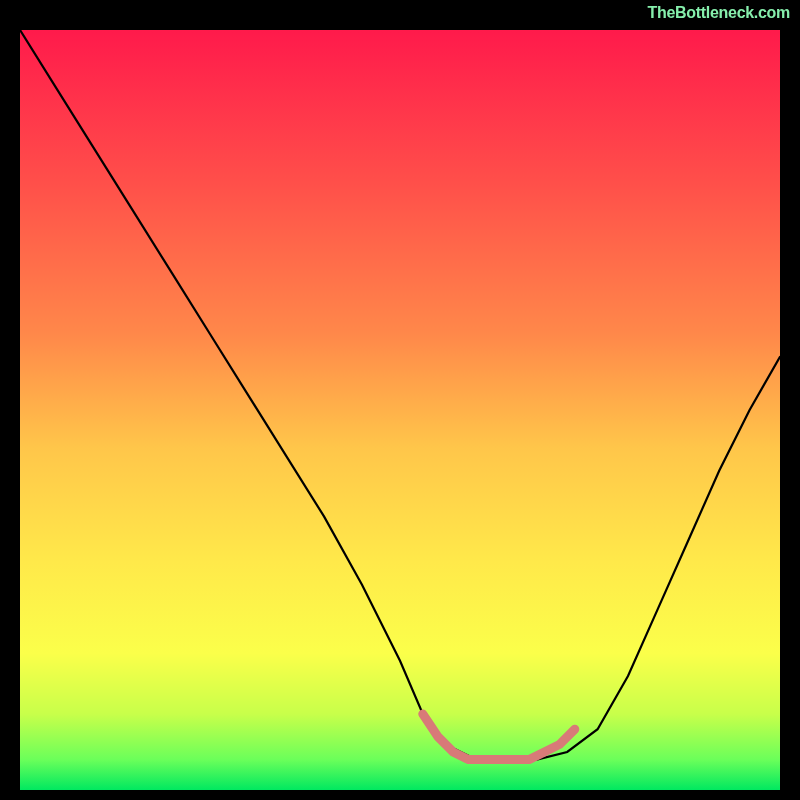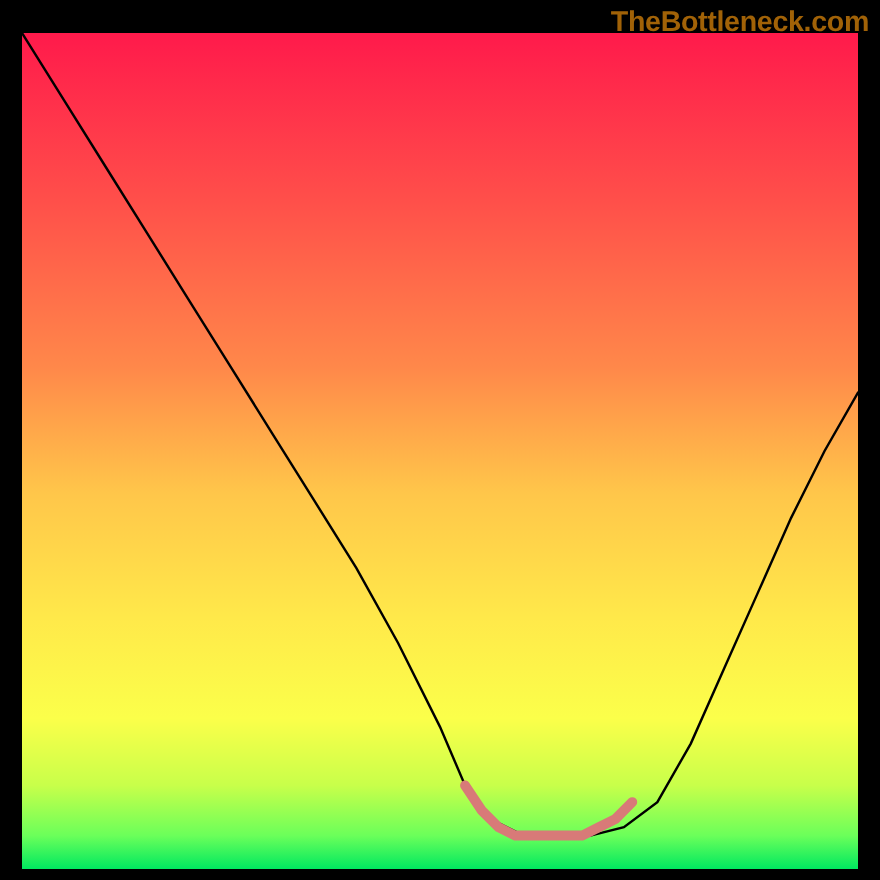--- a/index.html
+++ b/index.html
@@ -21,23 +21,23 @@
     left: 20px;
     top: 30px;
     width: 760px;
     height: 760px;
   }
   .watermark {
     position: absolute;
     top: 4px;
     right: 10px;
     font-family: Arial, Helvetica, sans-serif;
-    font-size: 26px;
+    font-size: 16px;
     font-weight: 600;
-    color: #a16207;
+    color: #86efac;
     letter-spacing: -0.3px;
   }
 </style>
 </head>
 <body>
 
 <div class="frame">
   <div class="watermark">TheBottleneck.com</div>
   <svg class="plot" viewBox="0 0 760 760" preserveAspectRatio="none">
     <defs>

